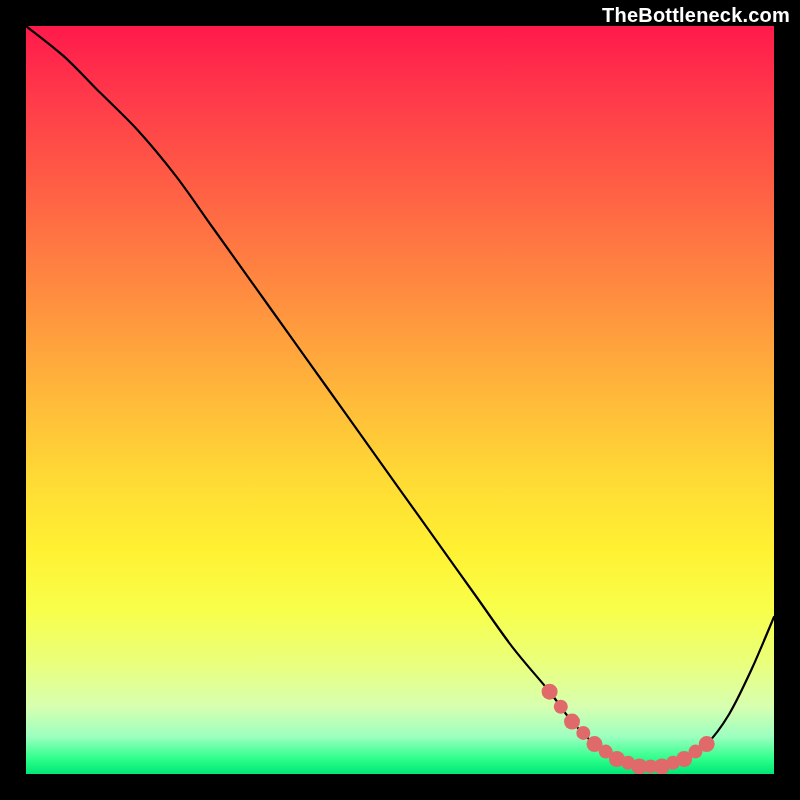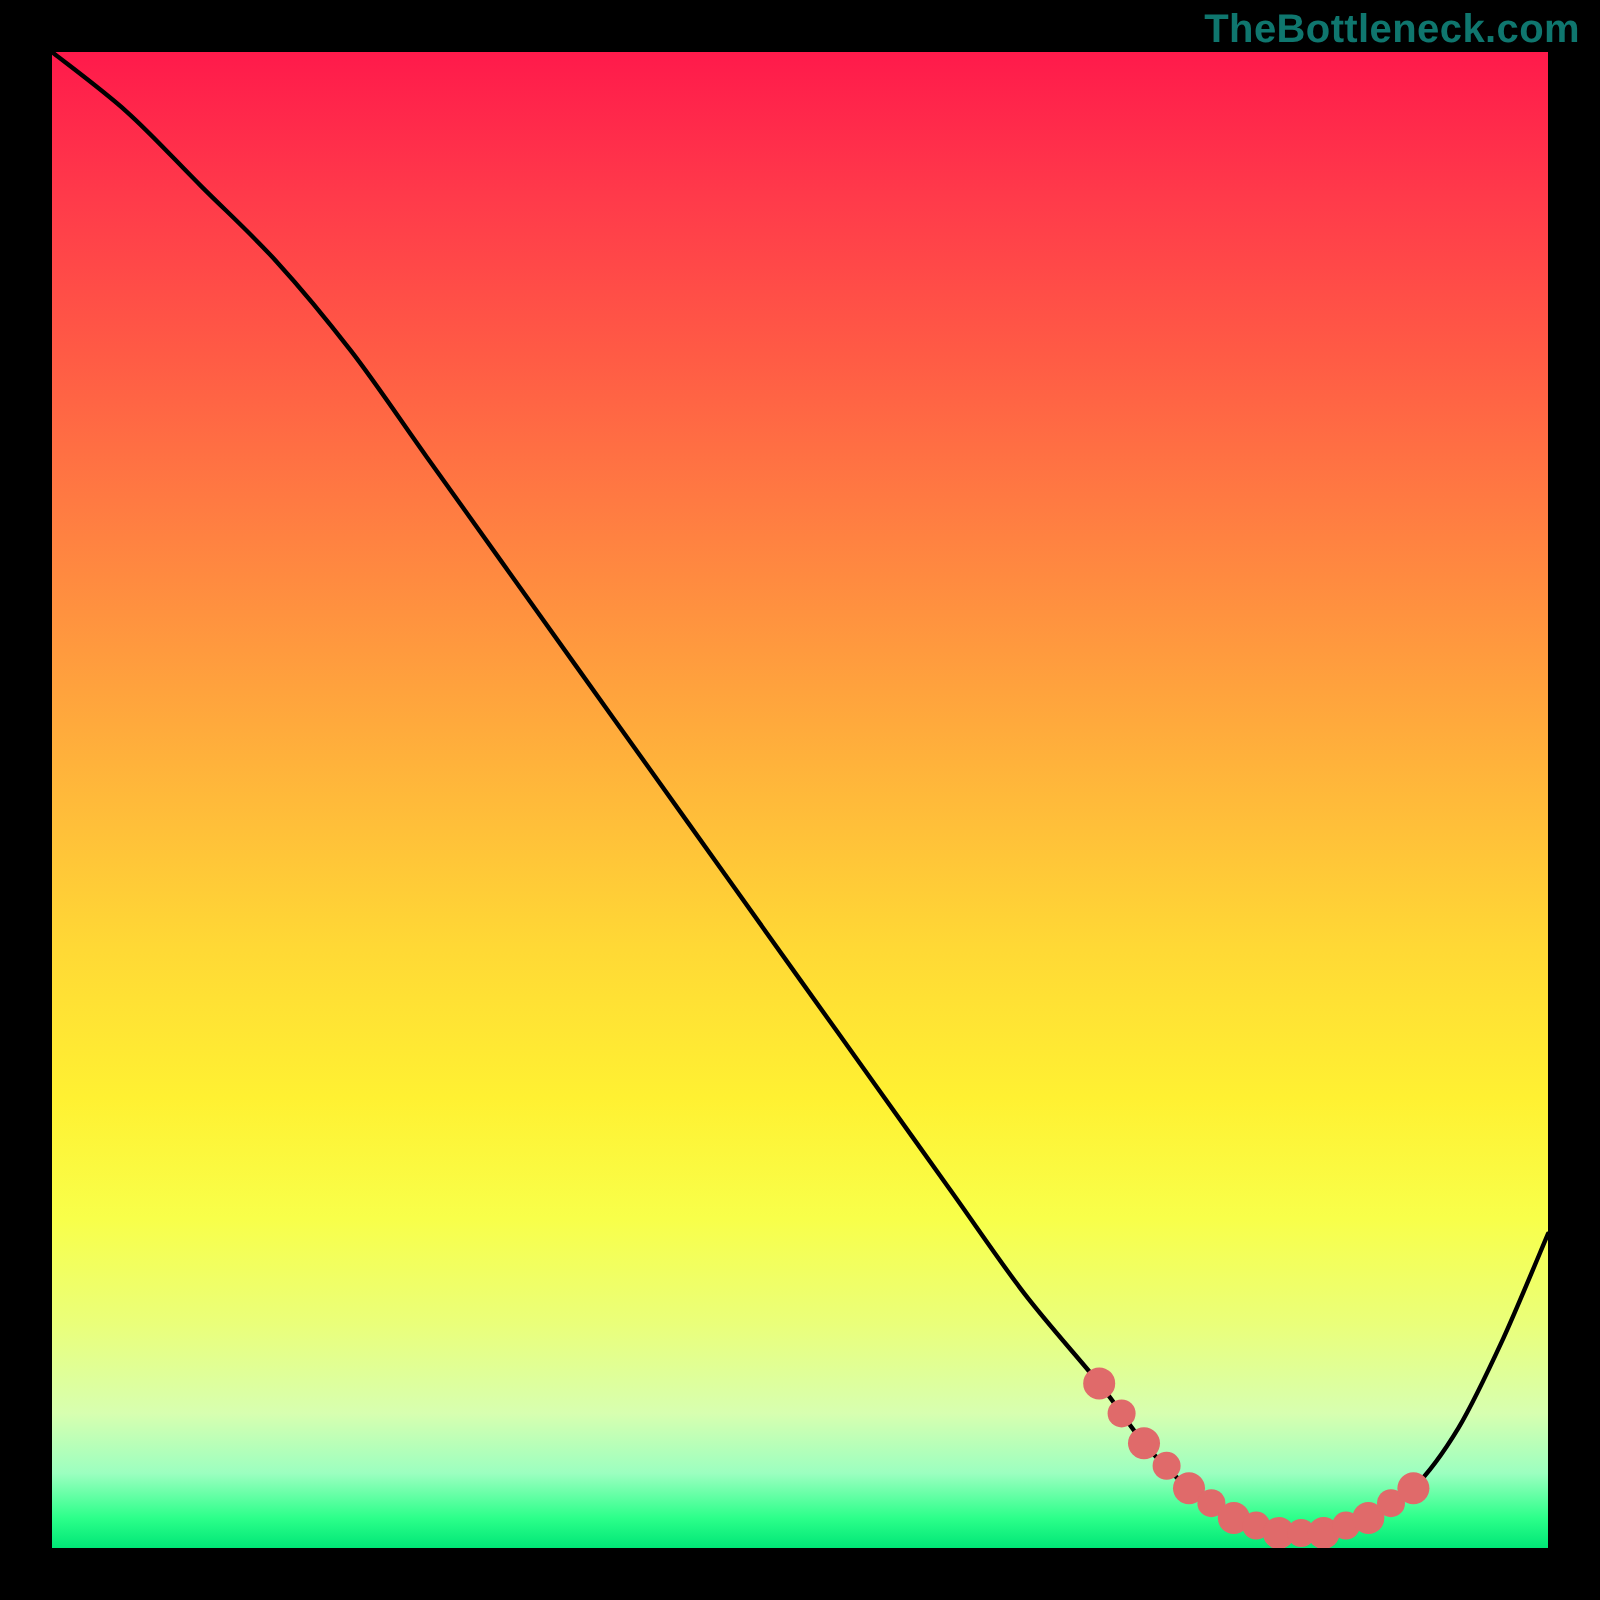--- a/index.html
+++ b/index.html
@@ -47,21 +47,21 @@
     position: absolute;
     left: 0;
     top: 0;
     width: 748px;
     height: 748px;
   }
   .attribution {
     position: absolute;
     top: 4px;
     right: 10px;
-    color: #0f766e;
+    color: #ffffff;
     font-size: 20px;
     font-weight: 600;
     letter-spacing: 0.2px;
   }
 </style>
 </head>
 <body>
 
 <div class="frame">
   <div class="plot"></div>

